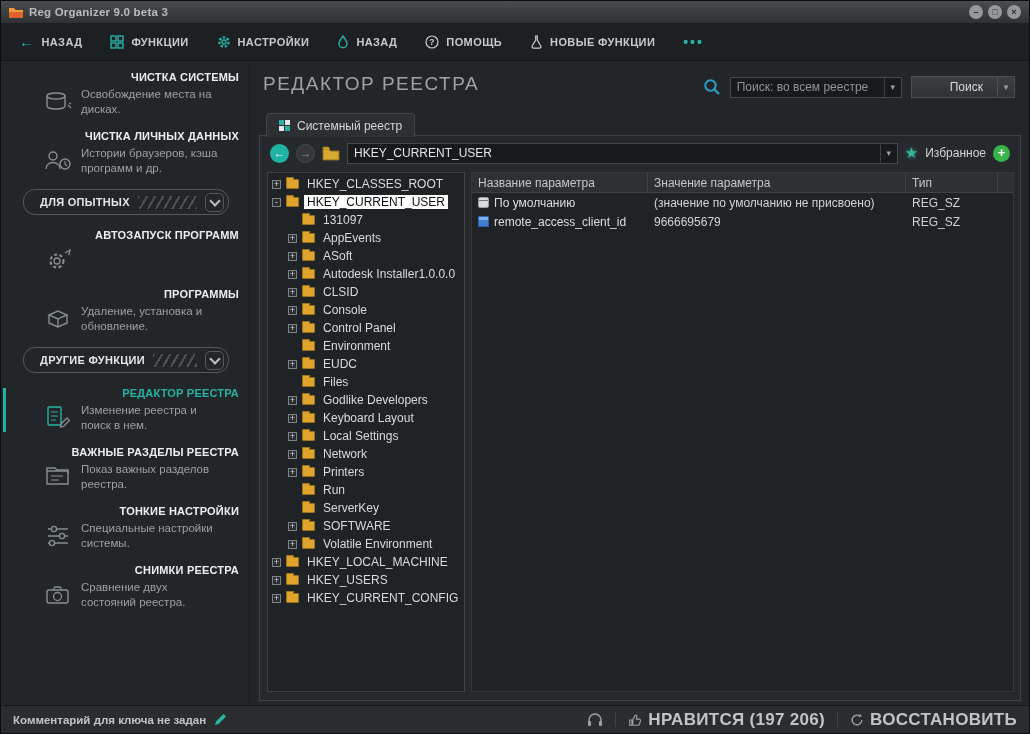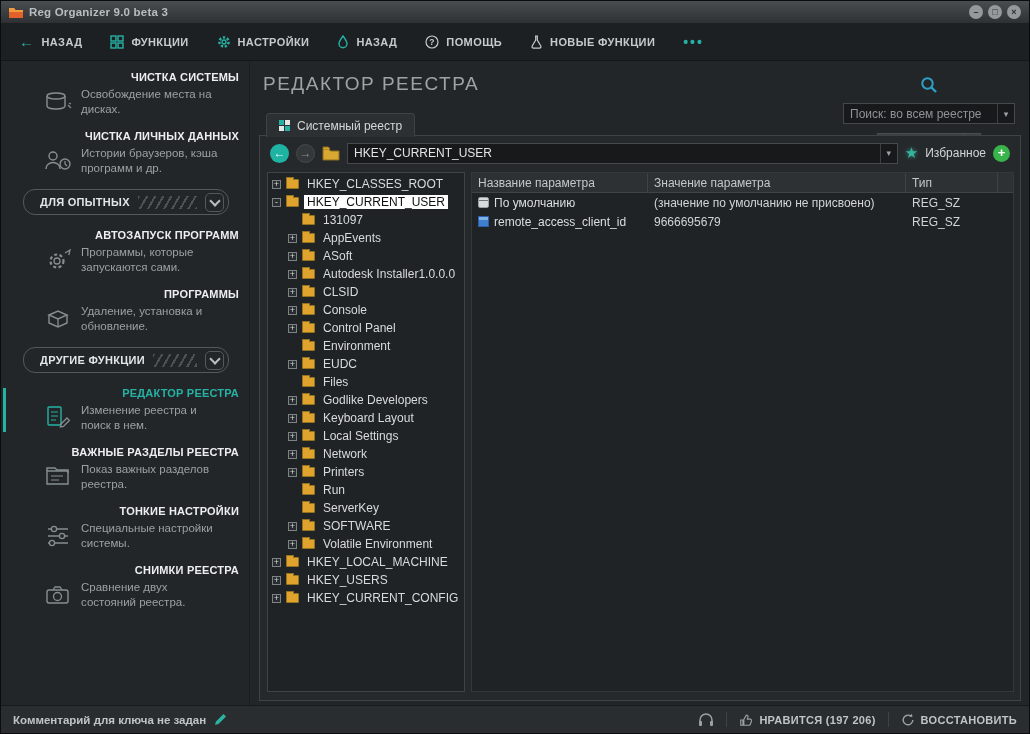--- a/index.html
+++ b/index.html
@@ -42,21 +42,21 @@
   .hatch{flex:1;height:13px;margin:0 8px;
     background:repeating-linear-gradient(120deg,#4c5155 0 2px,transparent 2px 7px);}
   .chev-box{width:17px;height:17px;border:1px solid #55595d;border-radius:5px;
     display:flex;align-items:center;justify-content:center;}
   .chev{width:6px;height:6px;border-right:2px solid #b9bdc0;border-bottom:2px solid #b9bdc0;
     transform:rotate(45deg);margin-top:-3px;}
 
   
   .main{position:absolute;left:249px;top:60px;right:8px;bottom:28px;}
   .page-title{position:absolute;left:13px;top:12px;font-size:19px;color:#9da3a7;letter-spacing:1.5px;}
-  .search-wrap{position:absolute;right:6px;top:15px;display:flex;gap:9px;align-items:center;flex-direction:column;}
+  .search-wrap{position:absolute;right:6px;top:15px;display:flex;gap:9px;align-items:center;}
   .inputbox{display:flex;align-items:center;height:21px;background:#17191b;
     border:1px solid #45494d;box-sizing:border-box;}
   .inputbox input{flex:1;background:transparent;border:none;outline:none;color:#e2e5e6;
     font-size:12px;padding:0 6px;font-family:inherit;min-width:0;}
   .inputbox input::placeholder{color:#8d9396;}
   .dd{width:16px;height:100%;display:flex;align-items:center;justify-content:center;
     color:#9aa0a3;font-size:9px;border-left:1px solid #3c4043;}
   .search-box{width:172px;}
   .btn{display:flex;align-items:center;height:22px;border:1px solid #4a4e52;
     background:linear-gradient(#3c4043,#2f3336);color:#d6d9da;font-size:12px;box-sizing:border-box;}
@@ -122,21 +122,21 @@
     background:linear-gradient(#d8dbdc 2px,#6f7578 2px,#6f7578 3px,#d8dbdc 3px);}
   .p-blue{background:#3e7fd0;border:1px solid #2a5ea6;
     background:linear-gradient(#7fb1e8 3px,#3e7fd0 3px);}
 
   
   .statusbar{position:absolute;left:0;right:0;bottom:0;height:28px;background:#2a2d30;
     border-top:1px solid #17191b;display:flex;align-items:center;box-sizing:border-box;
     padding:0 12px;}
   .comment{font-size:11.5px;font-weight:bold;color:#c0c4c6;display:flex;align-items:center;gap:8px;}
   .foot-right{margin-left:auto;display:flex;align-items:center;gap:12px;}
-  .foot-item{display:flex;align-items:center;gap:6px;font-size:11px;font-weight:bold;
+  .foot-item{display:flex;align-items:center;gap:6px;font-size:17px;font-weight:bold;
     color:#c0c4c6;letter-spacing:.3px;}
   .fsep{width:1px;height:15px;background:#3f4347;}
 </style>
 </head>
 <body>
 
 <div class="window">
 
   <div class="titlebar">
     <svg class="app-logo" viewBox="0 0 14 12">
@@ -232,21 +232,20 @@
     </div>
 
     <div class="sb-item">
       <div class="sb-title">АВТОЗАПУСК ПРОГРАММ</div>
       <div class="sb-row">
         <svg class="sb-icon" width="30" height="30" viewBox="0 0 30 30">
           <circle cx="14" cy="16" r="6.5" fill="none" stroke="#878e92" stroke-width="2.2" stroke-dasharray="3 2.4"></circle>
           <circle cx="14" cy="16" r="3" fill="none" stroke="#878e92" stroke-width="1.3"></circle>
           <path d="M22 8l5-3-1.2 5.2" fill="none" stroke="#878e92" stroke-width="1.3"></path>
         </svg>
-        <div class="sb-desc">Программы, которые запускаются сами.</div>
       </div>
     </div>
 
     <div class="sb-item">
       <div class="sb-title">ПРОГРАММЫ</div>
       <div class="sb-row">
         <svg class="sb-icon" width="30" height="30" viewBox="0 0 30 30">
           <path d="M6 11l9-4 9 4-9 4z" fill="none" stroke="#878e92" stroke-width="1.4"></path>
           <path d="M6 11v8l9 4 9-4v-8" fill="none" stroke="#878e92" stroke-width="1.4"></path>
           <path d="M15 15v8" stroke="#878e92" stroke-width="1.3"></path>

